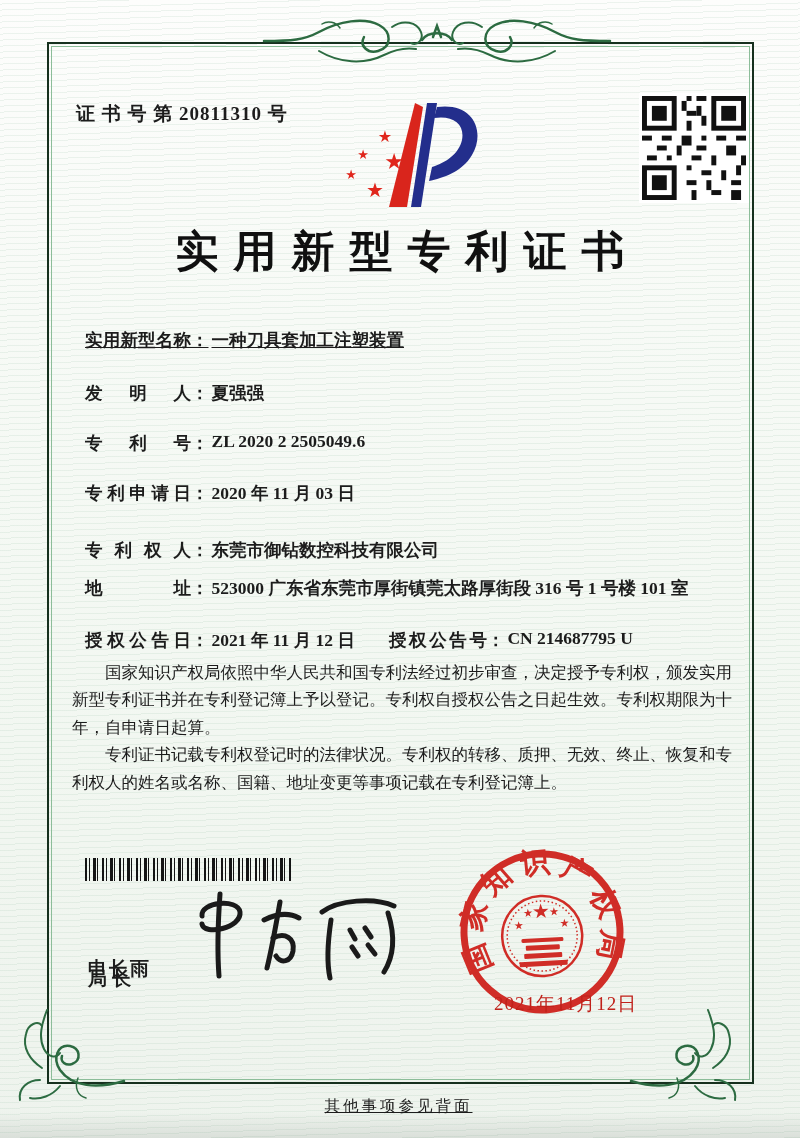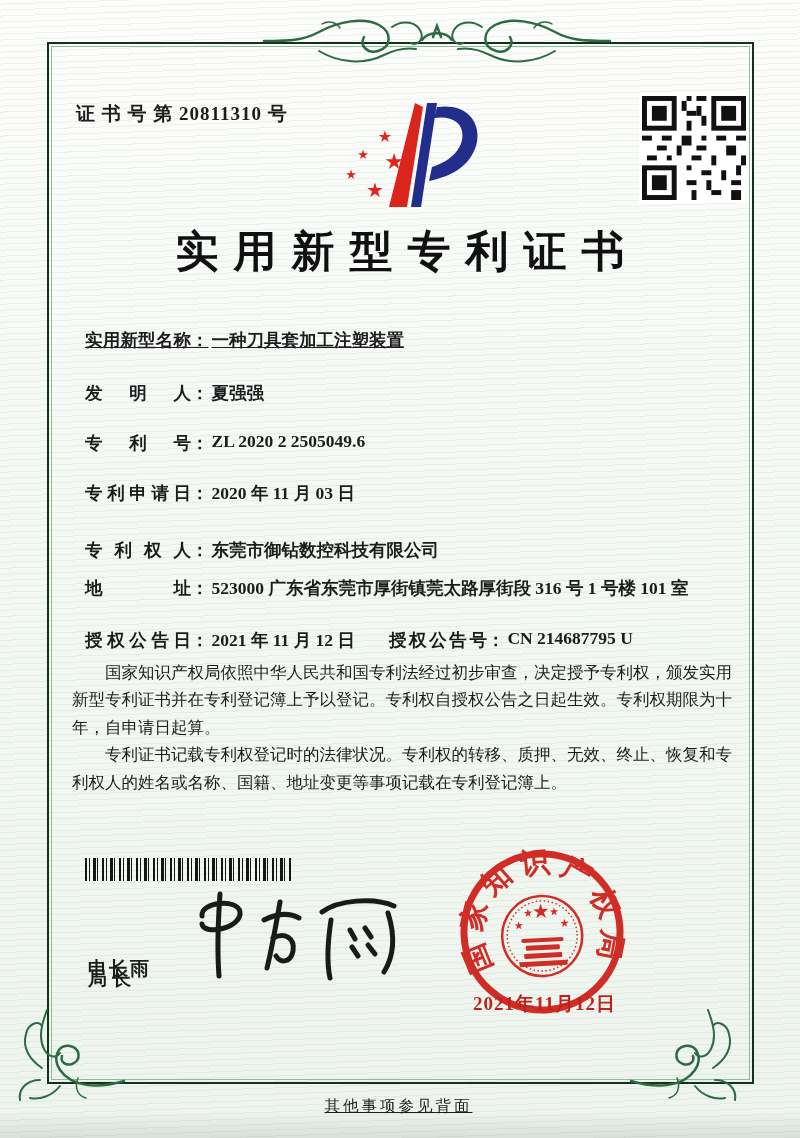--- a/index.html
+++ b/index.html
@@ -39,21 +39,21 @@
   .barcode{
     position:absolute;left:85px;top:858px;width:206px;height:23px;
     background-image:repeating-linear-gradient(90deg,
       #141414 0 2px,transparent 2px 4px,#141414 4px 5px,transparent 5px 8px,
       #141414 8px 11px,transparent 11px 12px,#141414 12px 13px,transparent 13px 17px);
   }
   .director-title{position:absolute;left:88px;top:966px;font-size:19px;letter-spacing:5px;font-weight:600;}
   .director-name{position:absolute;left:88px;top:956px;font-size:19px;letter-spacing:2px;font-weight:600;}
   .signature{position:absolute;left:188px;top:880px;}
   .seal{position:absolute;left:456px;top:846px;transform:rotate(-3deg);opacity:.95;}
-  .seal-date{position:absolute;left:473px;top:991px;font-size:19px;font-weight:700;
+  .seal-date{position:absolute;left:494px;top:991px;font-size:19px;font-weight:400;
              color:#c0221b;letter-spacing:1px;}
   .page-info{position:absolute;left:47px;top:1049px;width:703px;text-align:center;font-size:15.5px;font-weight:500;}
   .back-note{position:absolute;left:47px;top:1096px;width:703px;text-align:center;font-size:15.5px;letter-spacing:3px;font-weight:500;text-decoration:underline;}
   .green-stroke{stroke:#2c6b41;fill:none;stroke-linecap:round;}
 </style>
 </head>
 <body>
 
 <div class="photo">
 

